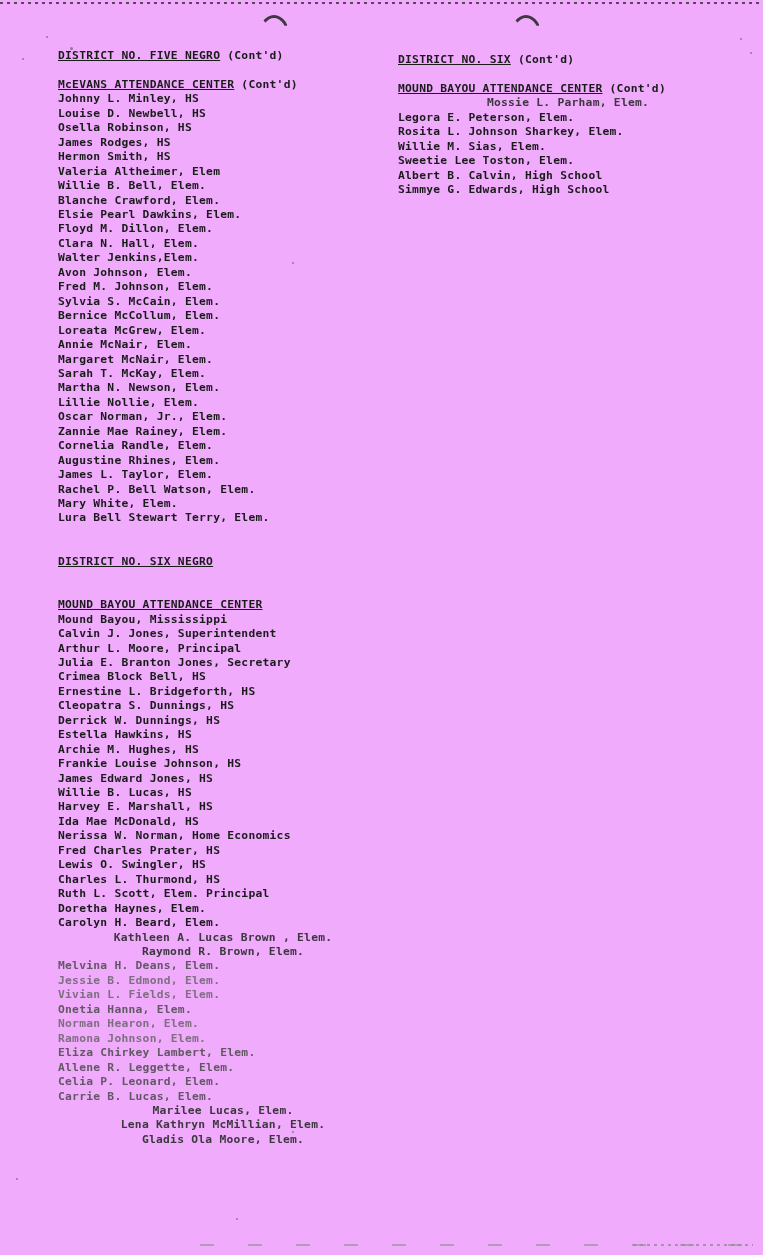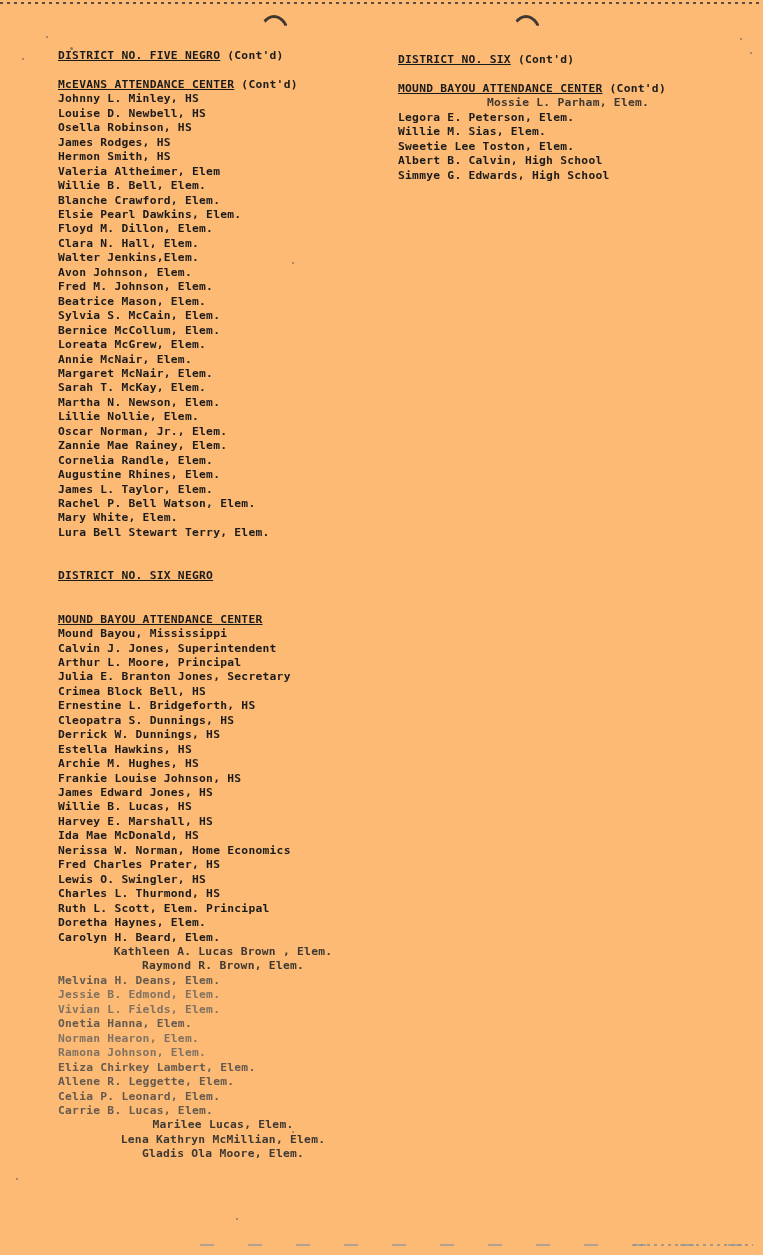--- a/index.html
+++ b/index.html
@@ -4,21 +4,21 @@
 <style>
   html, body {
     margin: 0;
     padding: 0;
     background: #ffffff;
   }
   #page {
     position: relative;
     width: 763px;
     height: 1255px;
-    background: #fdba74;
+    background: #f0abfc;
     overflow: hidden;
     font-family: "DejaVu Sans Mono", "Liberation Mono", monospace;
   }
 
   
   .edge-dots-top {
     position: absolute;
     top: 2px; left: 0; right: 0;
     height: 2px;
     background-image: repeating-linear-gradient(
@@ -136,21 +136,20 @@
     <div class="line">Hermon Smith, HS</div>
     <div class="line">Valeria Altheimer, Elem</div>
     <div class="line">Willie B. Bell, Elem.</div>
     <div class="line">Blanche Crawford, Elem.</div>
     <div class="line">Elsie Pearl Dawkins, Elem.</div>
     <div class="line">Floyd M. Dillon, Elem.</div>
     <div class="line">Clara N. Hall, Elem.</div>
     <div class="line">Walter Jenkins,Elem.</div>
     <div class="line">Avon Johnson, Elem.</div>
     <div class="line">Fred M. Johnson, Elem.</div>
-    <div class="line">Beatrice Mason, Elem.</div>
     <div class="line">Sylvia S. McCain, Elem.</div>
     <div class="line">Bernice McCollum, Elem.</div>
     <div class="line">Loreata McGrew, Elem.</div>
     <div class="line">Annie McNair, Elem.</div>
     <div class="line">Margaret McNair, Elem.</div>
     <div class="line">Sarah T. McKay, Elem.</div>
     <div class="line">Martha N. Newson, Elem.</div>
     <div class="line">Lillie Nollie, Elem.</div>
     <div class="line">Oscar Norman, Jr., Elem.</div>
     <div class="line">Zannie Mae Rainey, Elem.</div>
@@ -208,19 +207,20 @@
   </div>
 
   <div class="col right" style="padding-top:53px;">
 
     <div class="line heading"><span class="ul">DISTRICT NO. SIX</span> <span>(Cont'd)</span></div>
     <div class="line spacer"></div>
     <div class="line heading"><span class="ul">MOUND BAYOU ATTENDANCE CENTER</span> <span>(Cont'd)</span></div>
 
     <div class="line fade1">Mossie L. Parham, Elem.</div>
     <div class="line">Legora E. Peterson, Elem.</div>
+    <div class="line">Rosita L. Johnson Sharkey, Elem.</div>
     <div class="line">Willie M. Sias, Elem.</div>
     <div class="line">Sweetie Lee Toston, Elem.</div>
     <div class="line">Albert B. Calvin, High School</div>
     <div class="line">Simmye G. Edwards, High School</div>
   </div>
 
 </div>
 
 </body></html>

